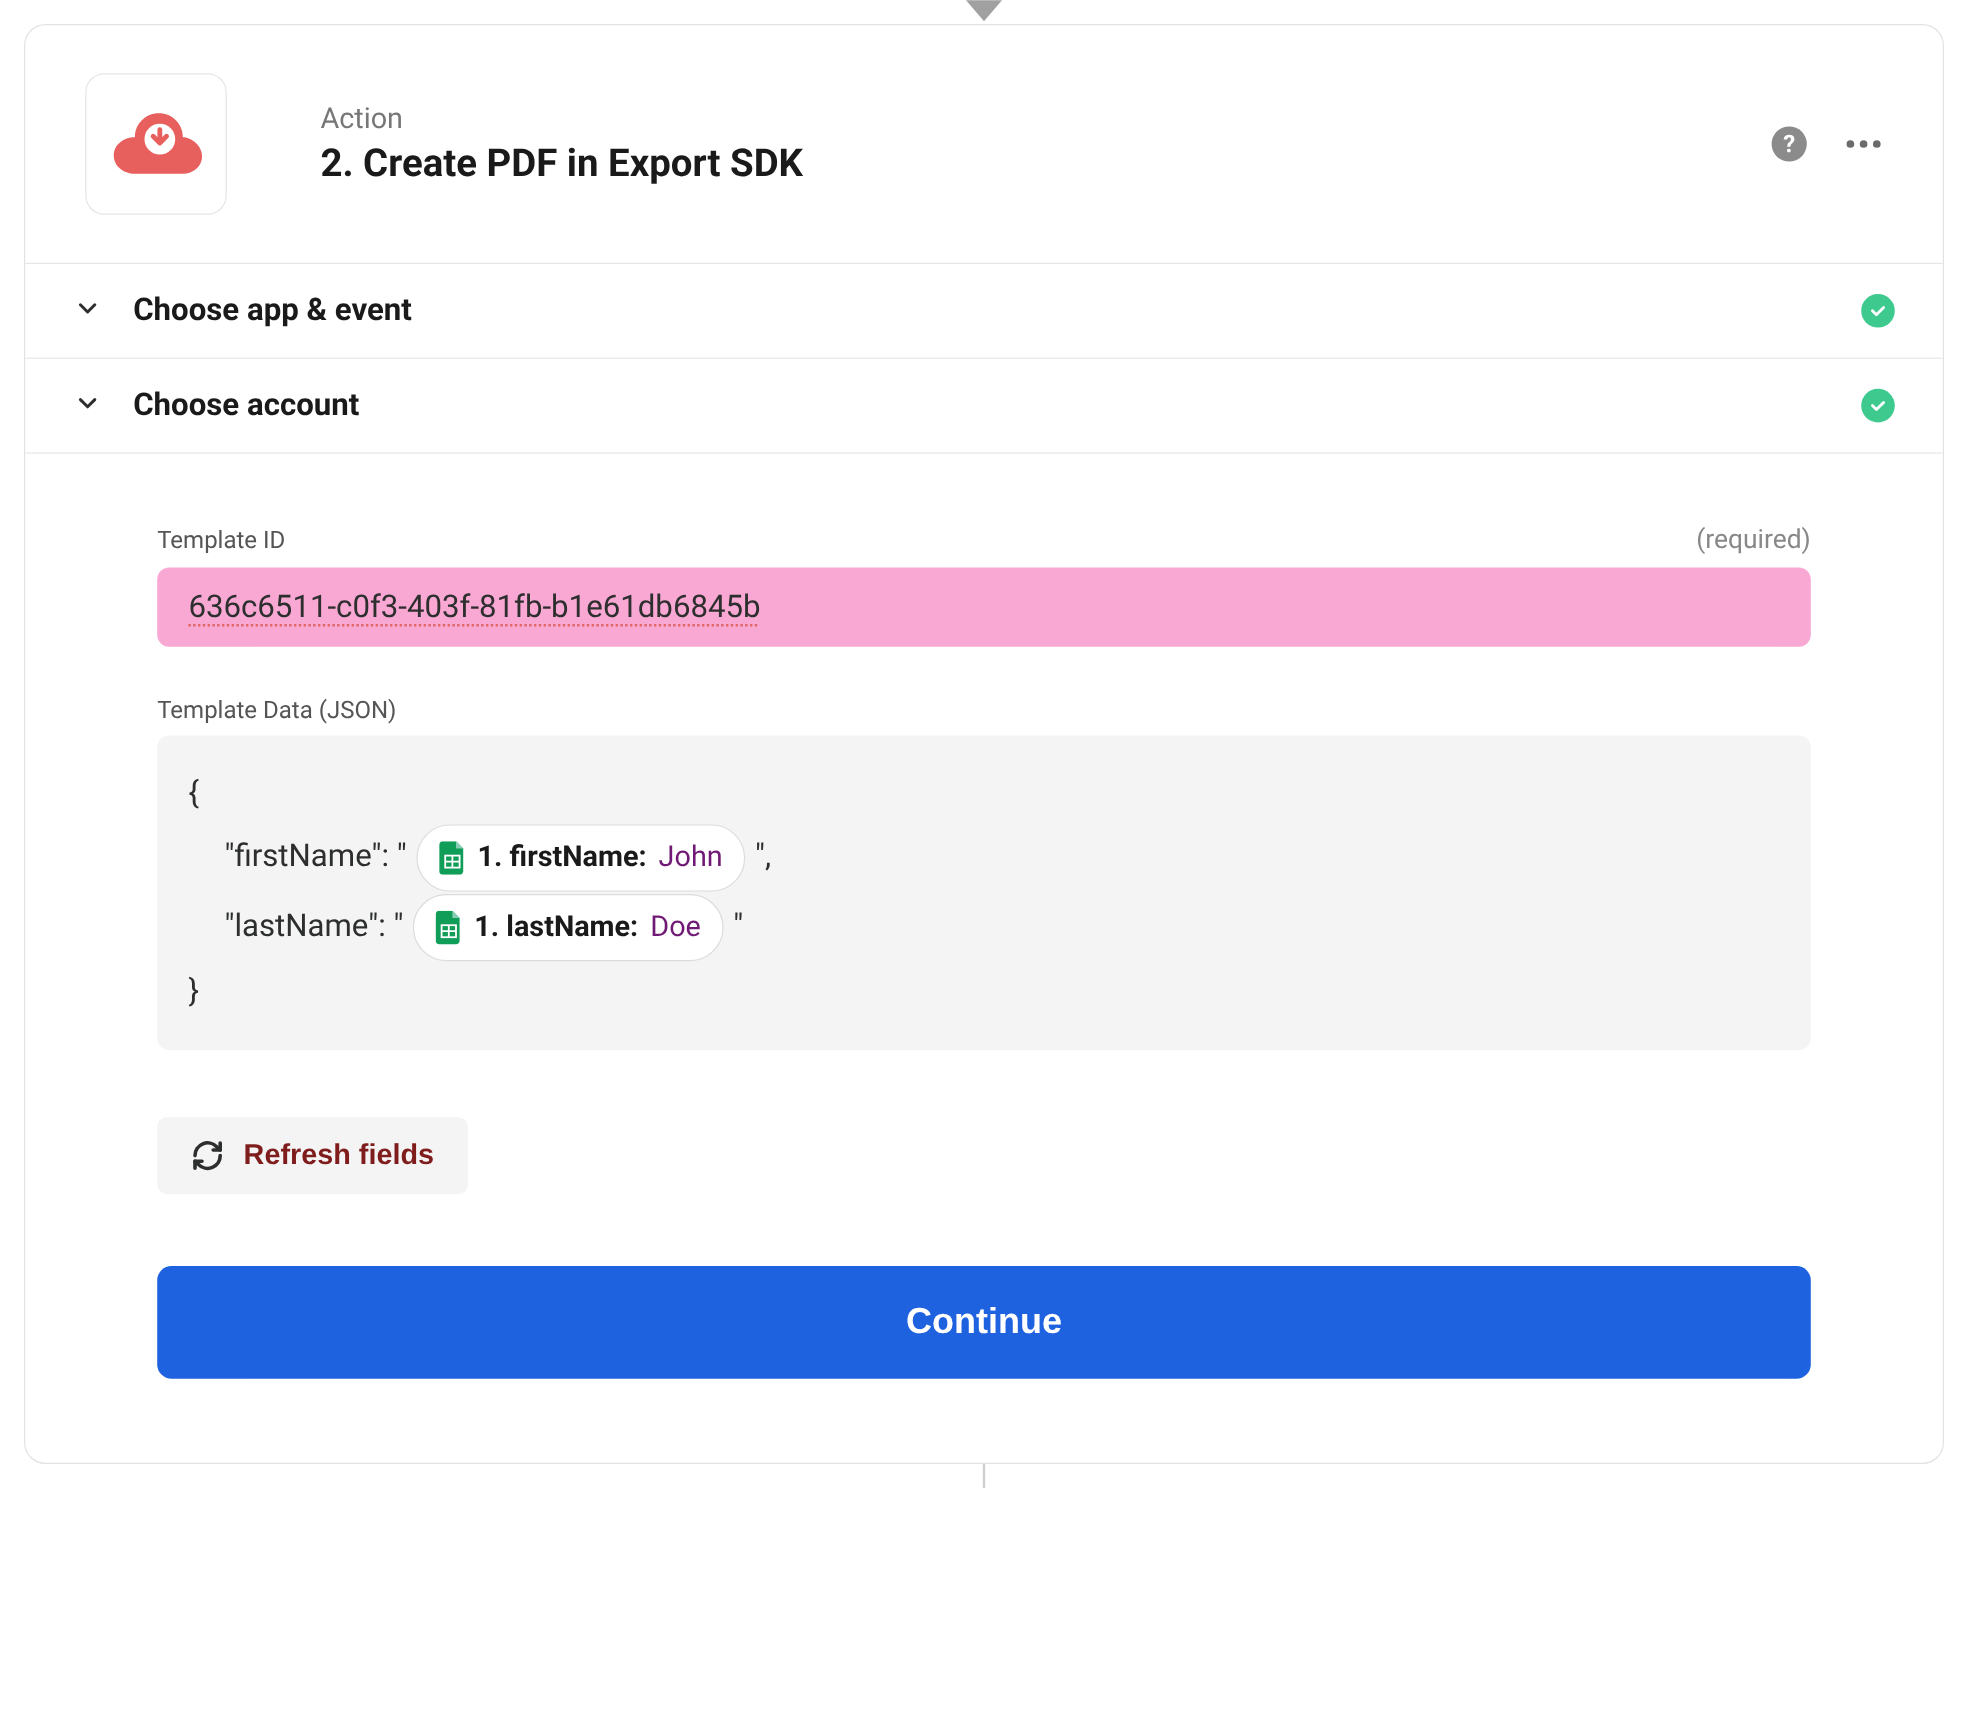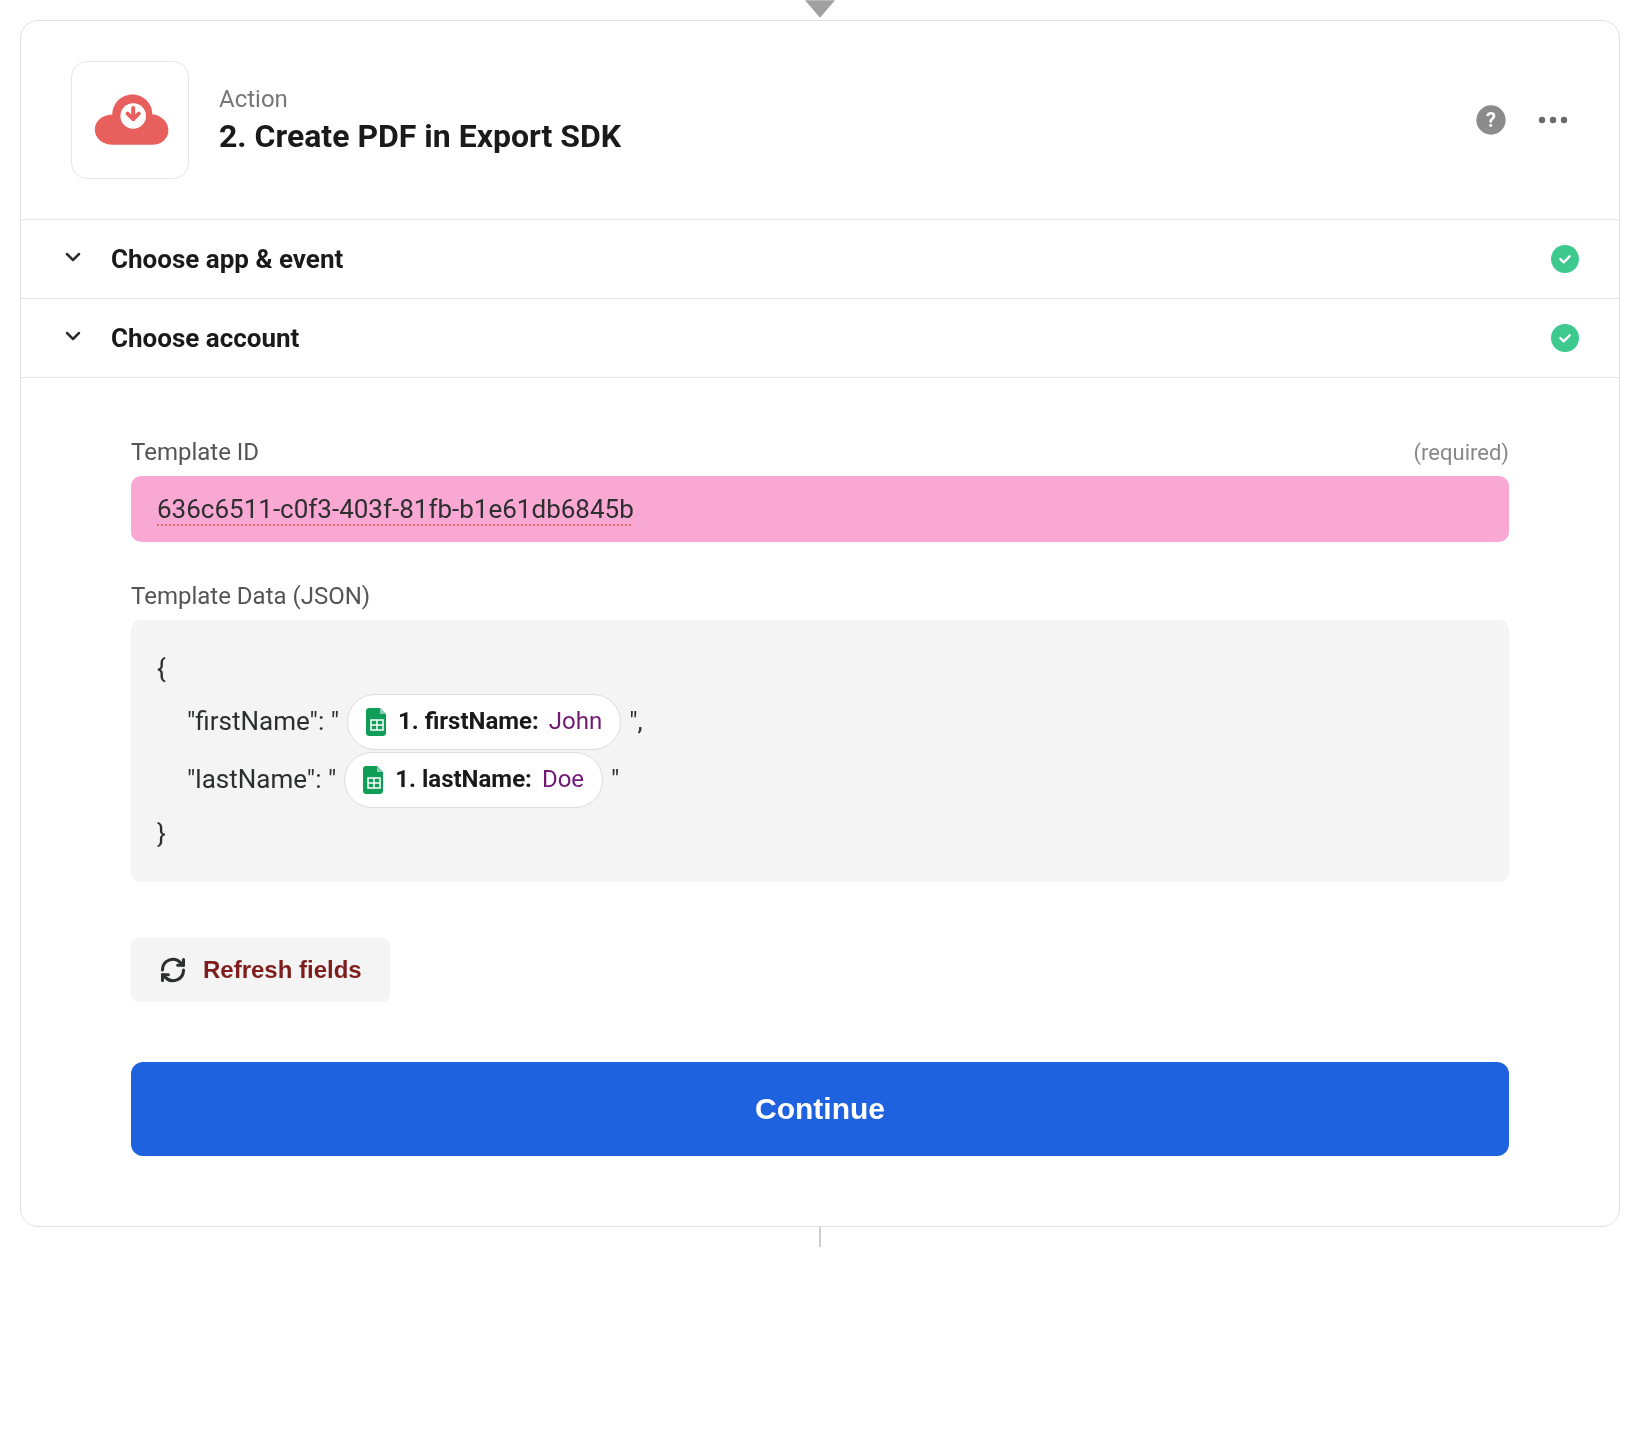--- a/index.html
+++ b/index.html
@@ -39,21 +39,21 @@
       height: 118px;
       border: 1.5px solid #e6e6e6;
       border-radius: 16px;
       display: flex;
       align-items: center;
       justify-content: center;
       flex-shrink: 0;
       background: #fff;
     }
     .app-icon-box svg { width: 80px; height: 60px; }
-    .header-text { flex: 1; }
+    .header-text { flex: 1; margin-left: 48px; }
     .header-kicker {
       font-size: 24px;
       color: #777;
       font-weight: 400;
       margin-bottom: 4px;
     }
     .header-title {
       font-size: 32px;
       font-weight: 700;
       color: #1a1a1a;
@@ -108,21 +108,21 @@
       font-weight: 700;
       margin-bottom: 50px;
     }
     .field-label-row {
       display: flex;
       justify-content: space-between;
       align-items: baseline;
       margin-bottom: 10px;
     }
     .field-label {
-      font-size: 24px;
+      font-size: 20px;
       color: #555;
       font-weight: 400;
     }
     .field-required {
       font-size: 22px;
       color: #888;
     }
     .input-box {
       background: #f9a8d4;
       border-radius: 10px;

